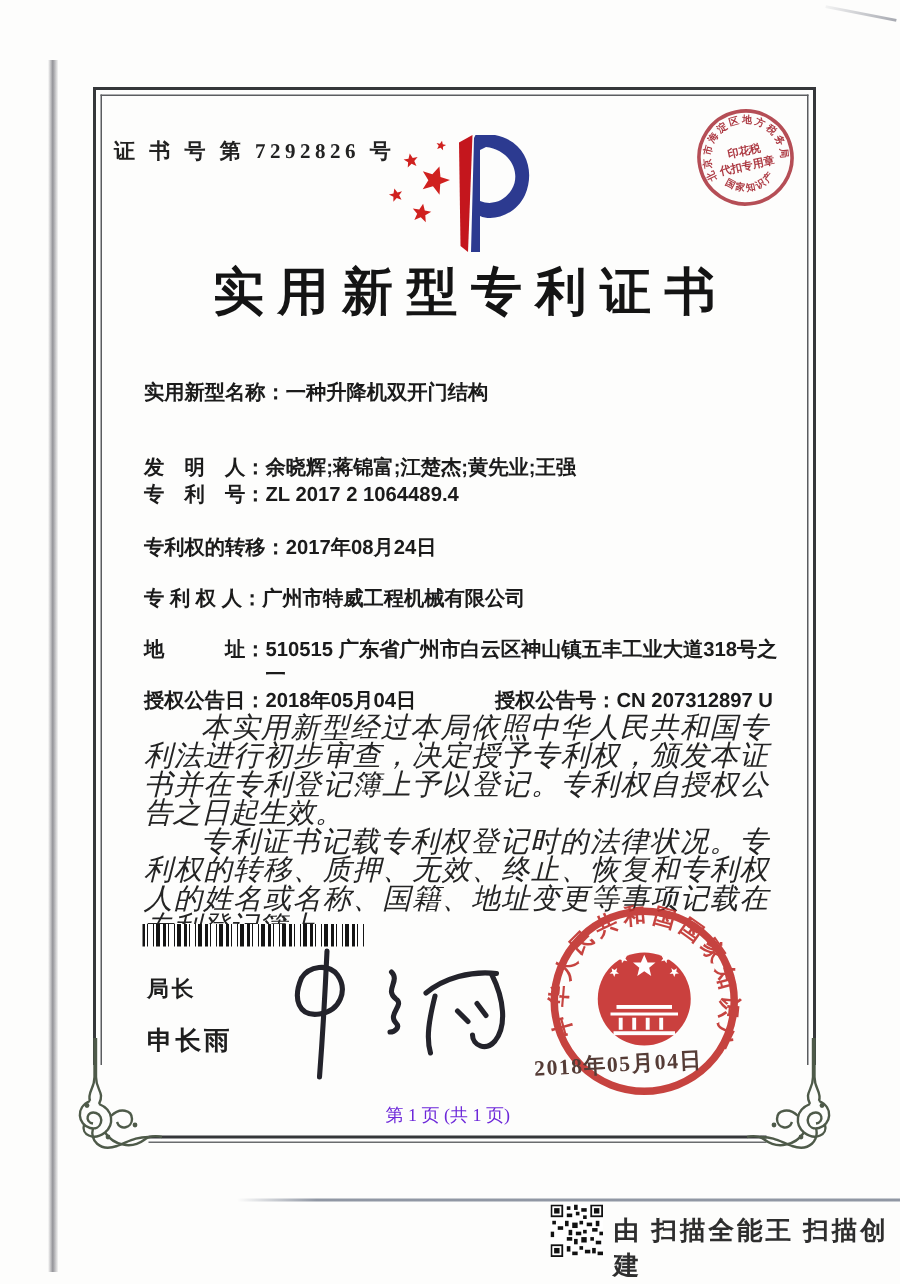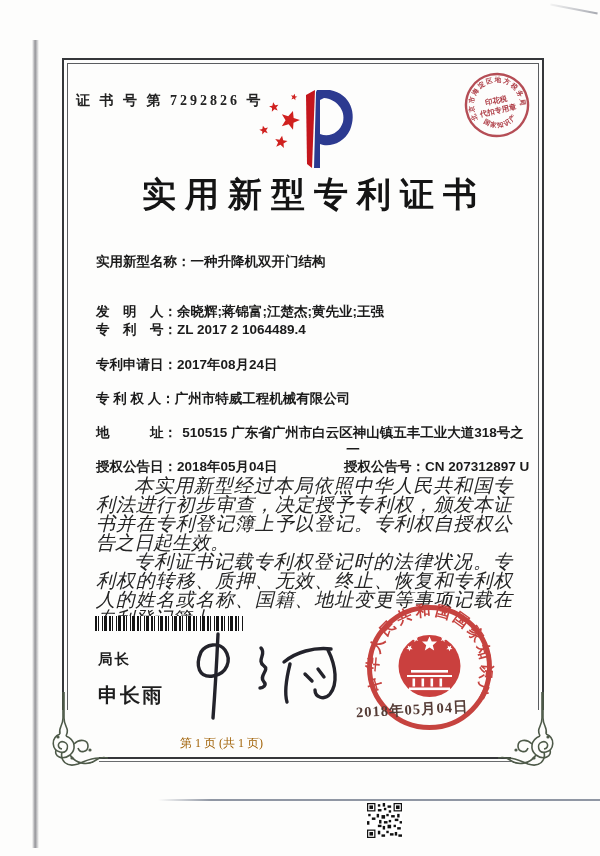--- a/index.html
+++ b/index.html
@@ -36,51 +36,51 @@
 
   
   .logo { position:absolute; left:256px; top:90px; width:102px; height:80px; }
 
   .title { position:absolute; left:62px; top:172px; width:482px; text-align:center;
     font-size:34px; font-weight:700; letter-spacing:9px; padding-left:22px; color:#141414; }
 
   
   .fields { position:absolute; left:96px; top:247px; width:430px;
     font-family:"Liberation Sans","DejaVu Sans",sans-serif; font-size:13.5px; font-weight:700; color:#1b1b1b; }
-  .field-row { position:absolute; left:0; white-space:nowrap;text-align:center; }
+  .field-row { position:absolute; left:0; white-space:nowrap; }
   .field-row .lbl { display:inline-block; white-space:pre; }
   .field-row .val { display:inline-block; white-space:pre; }
   .field-row.addr .val { white-space:normal; width:352px; vertical-align:top; line-height:17px; }
   .grant-row { position:absolute; left:0; top:211px; width:430px; white-space:nowrap; }
-  .grant-no-group { position:absolute; left:234px; top:0;margin-left:14px; }
+  .grant-no-group { position:absolute; left:234px; top:0; }
 
   
   .body-text { position:absolute; left:96px; top:476px; width:416px;
     font-size:19px; line-height:19px; font-style:italic; font-weight:500;
     text-align:justify; color:#242424; }
   .body-text p { text-indent:2em; margin:0; }
 
   .barcode { position:absolute; left:95px; top:616px; width:148px; height:15px;
     background:repeating-linear-gradient(90deg,#141414 0 2px,#fff 2px 3px,#141414 3px 4px,#fff 4px 7px,#141414 7px 8px,#fff 8px 9px,#141414 9px 12px,#fff 12px 14px); }
 
   .director-title { position:absolute; left:98px; top:650px; font-size:14.5px; font-weight:700;
     letter-spacing:2px; font-family:Liberation Serif, serif; }
-  .director-name { position:absolute; left:98px; top:682px; font-size:20px; font-weight:700;
+  .director-name { position:absolute; left:98px; top:682px; font-size:17px; font-weight:700;
     letter-spacing:2px; font-family:"Liberation Sans","DejaVu Sans",sans-serif;text-align:right; }
 
   .signature { position:absolute; left:168px; top:622px; width:185px; height:100px; }
 
   
   .office-seal { position:absolute; left:352px; top:590px; width:155px; height:155px; }
   .seal-date { position:absolute; left:356px; top:699px; width:160px; text-align:left;
     font-size:14.5px; font-weight:700; letter-spacing:1px; color:#553c36; transform:rotate(-3deg); }
   .tax-stamp { position:absolute; left:447px; top:55px; width:100px; height:100px; transform:rotate(-12deg); }
 
-  .page-footer { position:absolute; left:180px; top:735px; width:160px; text-align:left;
-    font-size:12px; color:#a16207; }
+  .page-footer { position:absolute; left:180px; top:735px; width:160px; text-align:right;
+    font-size:12px; color:#6d28d9; }
 
   
   .qr { position:absolute; left:367px; top:803px; width:35px; height:35px; }
   .watermark-text { position:absolute; left:409px; top:809px; font-size:17px; font-weight:600;
     letter-spacing:2px; color:#2e2e2e; }
 
   svg text { font-family:"Liberation Serif","DejaVu Serif",serif; }
 </style>
 </head>
 <body>
@@ -164,21 +164,21 @@
     <div class="field-row" style="top:6px">
       <span class="lbl">实用新型名称：</span><span class="val">一种升降机双开门结构</span>
     </div>
     <div class="field-row" style="top:56px">
       <span class="lbl">发　明　人：</span><span class="val">余晓辉;蒋锦富;江楚杰;黄先业;王强</span>
     </div>
     <div class="field-row" style="top:74px">
       <span class="lbl">专　利　号：</span><span class="val">ZL 2017 2 1064489.4</span>
     </div>
     <div class="field-row" style="top:109px">
-      <span class="lbl">专利申请日：</span><span class="val">2017年08月24日</span>
+      <span class="lbl">专利权的转移：</span><span class="val">2017年08月24日</span>
     </div>
     <div class="field-row" style="top:143px">
       <span class="lbl">专 利 权 人：</span><span class="val">广州市特威工程机械有限公司</span>
     </div>
     <div class="field-row addr" style="top:177px">
       <span class="lbl">地　　　址：</span><span class="val">510515 广东省广州市白云区神山镇五丰工业大道318号之一</span>
     </div>
     <div class="grant-row">
       <span class="lbl">授权公告日：</span><span class="val">2018年05月04日</span>
       <span class="grant-no-group">
@@ -285,14 +285,15 @@
       <rect x="1" y="1" width="5" height="5"></rect>
         <rect x="23" y="1" width="5" height="5"></rect>
         <rect x="1" y="23" width="5" height="5"></rect>
     </g>
     <g fill="#111111">
       <rect x="2" y="2" width="3" height="3"></rect>
         <rect x="24" y="2" width="3" height="3"></rect>
         <rect x="2" y="24" width="3" height="3"></rect>
     </g>
   </svg>
+  <div class="watermark-text">由 扫描全能王 扫描创建</div>
 
 </div>
 
 </body></html>

